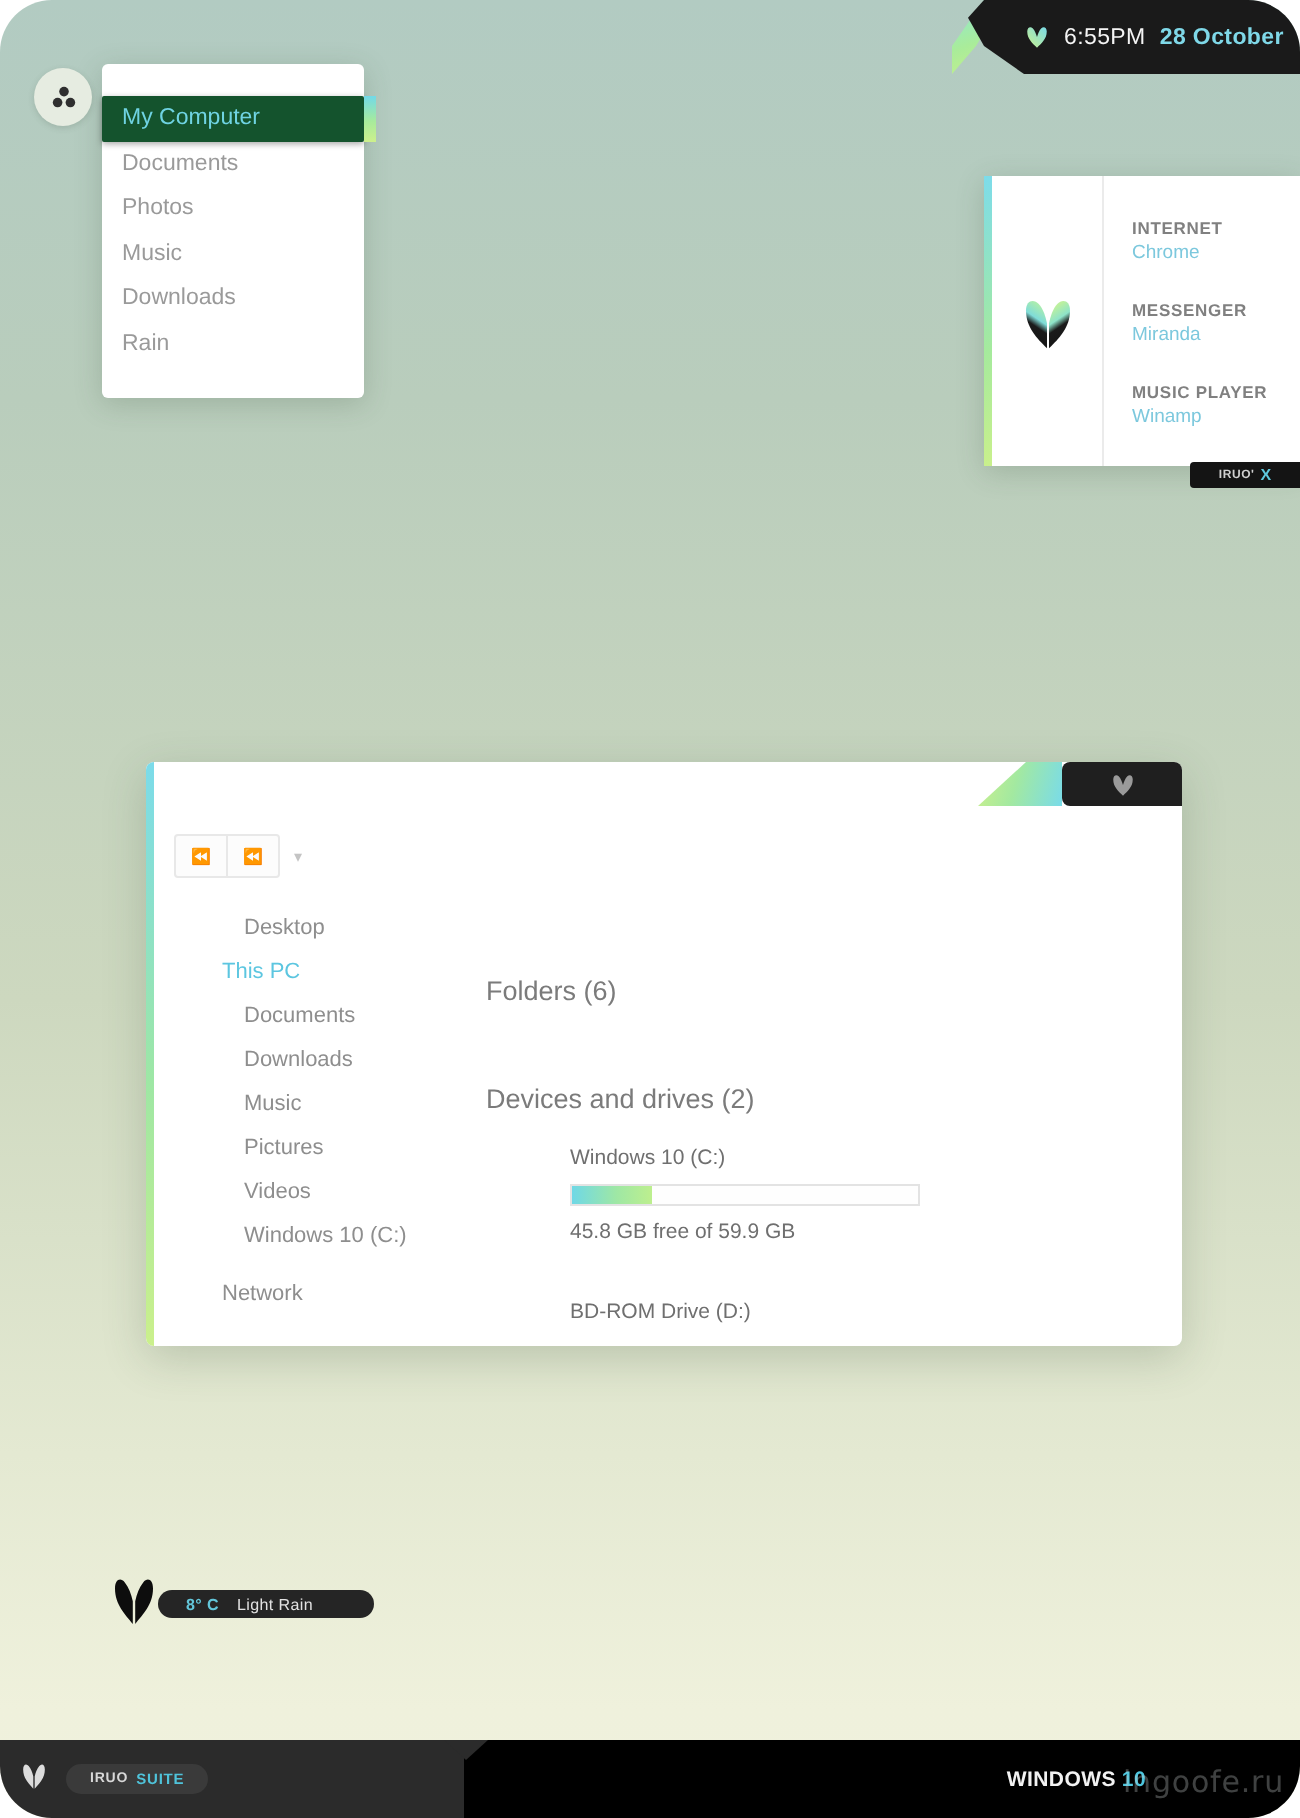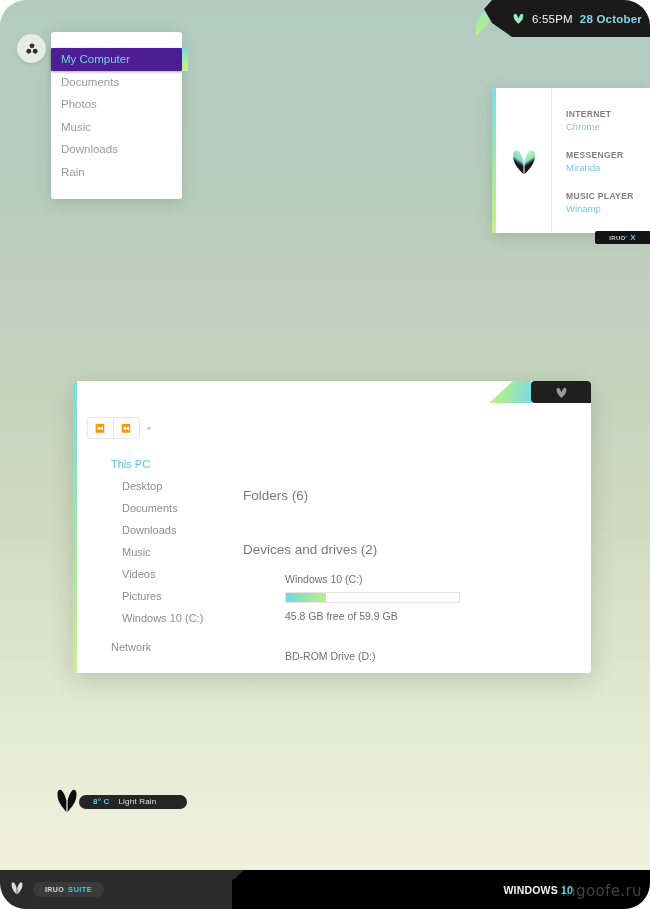--- a/index.html
+++ b/index.html
@@ -63,21 +63,21 @@
   #startmenu .menu-list { padding-top: 16px; }
   .menu-item {
     height: 22.5px; line-height: 22.5px;
     padding-left: 10px;
     font-size: 11.5px;
     color: #9a9a9a;
     position: relative;
     white-space: nowrap;
   }
   .menu-item.selected {
-    background: #4c1d95;
+    background: #14532d;
     color: #6fd3e2;
     margin-left: 0px;
     width: 121px;
     border-radius: 1px;
     box-shadow: 0 1px 3px rgba(0,0,0,0.35);
   }
   .menu-item.selected::after {
     content:"";
     position: absolute; right: -6px; top: 0;
     width: 6px; height: 100%;
@@ -377,27 +377,27 @@
       </svg>
     </div>
 
     <div class="navbtns">
       <div class="navbtn">⏪</div>
       <div class="navbtn second">⏪</div>
       <div class="navcaret">▾</div>
     </div>
 
     <div class="sidebar">
+      <div class="side-item nosel">Desktop</div>
       <div class="side-item root nosel">This PC</div>
-      <div class="side-item nosel">Desktop</div>
       <div class="side-item nosel">Documents</div>
       <div class="side-item nosel">Downloads</div>
       <div class="side-item nosel">Music</div>
+      <div class="side-item nosel">Pictures</div>
       <div class="side-item nosel">Videos</div>
-      <div class="side-item nosel">Pictures</div>
       <div class="side-item nosel">Windows 10 (C:)</div>
       <div class="side-item network nosel">Network</div>
     </div>
 
     <div class="content">
       <div class="content-head nosel">Folders (6)</div>
       <div class="content-head nosel">Devices and drives (2)</div>
 
       <div class="drive-block">
         <div class="drive-name nosel">Windows 10 (C:)</div>

